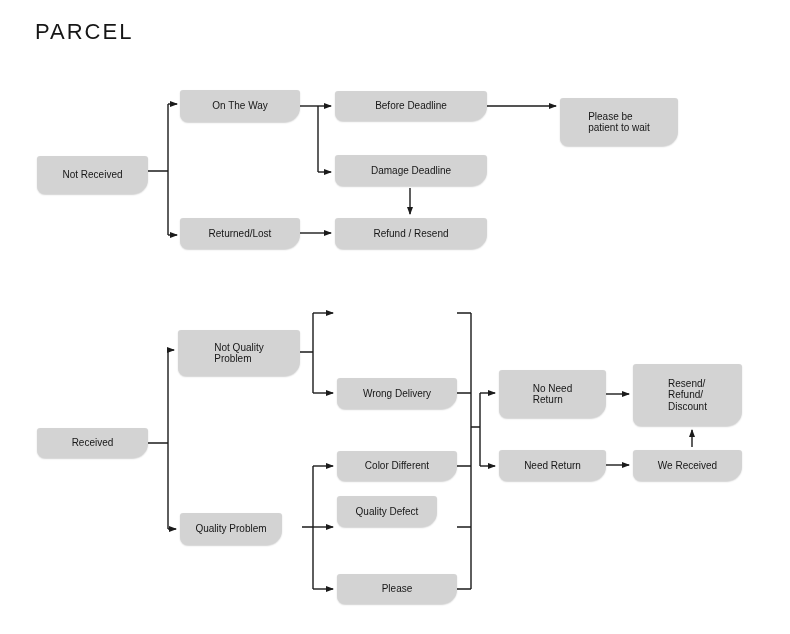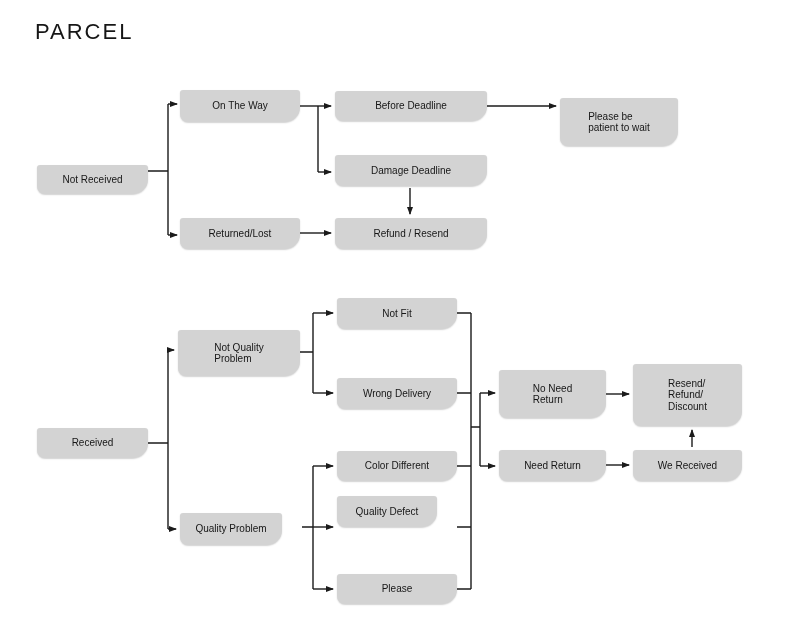--- a/index.html
+++ b/index.html
@@ -83,21 +83,21 @@
       <path d="M471,427 H480 M480,393 V466"></path>
       <line x1="480" y1="393" x2="495" y2="393" marker-end="url(#arw)"></line>
       <line x1="480" y1="466" x2="495" y2="466" marker-end="url(#arw)"></line>
 
       <line x1="606" y1="394" x2="629" y2="394" marker-end="url(#arw)"></line>
       <line x1="606" y1="465" x2="629" y2="465" marker-end="url(#arw)"></line>
       <line x1="692" y1="447" x2="692" y2="430" marker-end="url(#arw)"></line>
     </g>
   </svg>
 
-  <div class="node" style="left:37px;top:165px;width:111px;height:29px">
+  <div class="node" style="left:37px;top:156px;width:111px;height:38px">
     <span>Not Received</span>
   </div>
   <div class="node" style="left:180px;top:90px;width:120px;height:32px">
     <span>On The Way</span>
   </div>
   <div class="node" style="left:180px;top:218px;width:120px;height:31px">
     <span>Returned/Lost</span>
   </div>
   <div class="node" style="left:335px;top:91px;width:152px;height:30px">
     <span>Before Deadline</span>
@@ -116,23 +116,20 @@
   <div class="node" style="left:37px;top:428px;width:111px;height:30px">
     <span>Received</span>
   </div>
   <div class="node" style="left:178px;top:330px;width:122px;height:46px">
     <span>Not Quality
 Problem</span>
   </div>
   <div class="node" style="left:180px;top:513px;width:102px;height:32px">
     <span>Quality Problem</span>
   </div>
-  <div class="node" style="left:337px;top:298px;width:120px;height:31px">
-    <span>Not Fit</span>
-  </div>
   <div class="node" style="left:337px;top:378px;width:120px;height:31px">
     <span>Wrong Delivery</span>
   </div>
   <div class="node" style="left:337px;top:451px;width:120px;height:30px">
     <span>Color Different</span>
   </div>
   <div class="node" style="left:337px;top:496px;width:100px;height:31px">
     <span>Quality Defect</span>
   </div>
   <div class="node" style="left:337px;top:574px;width:120px;height:30px">

